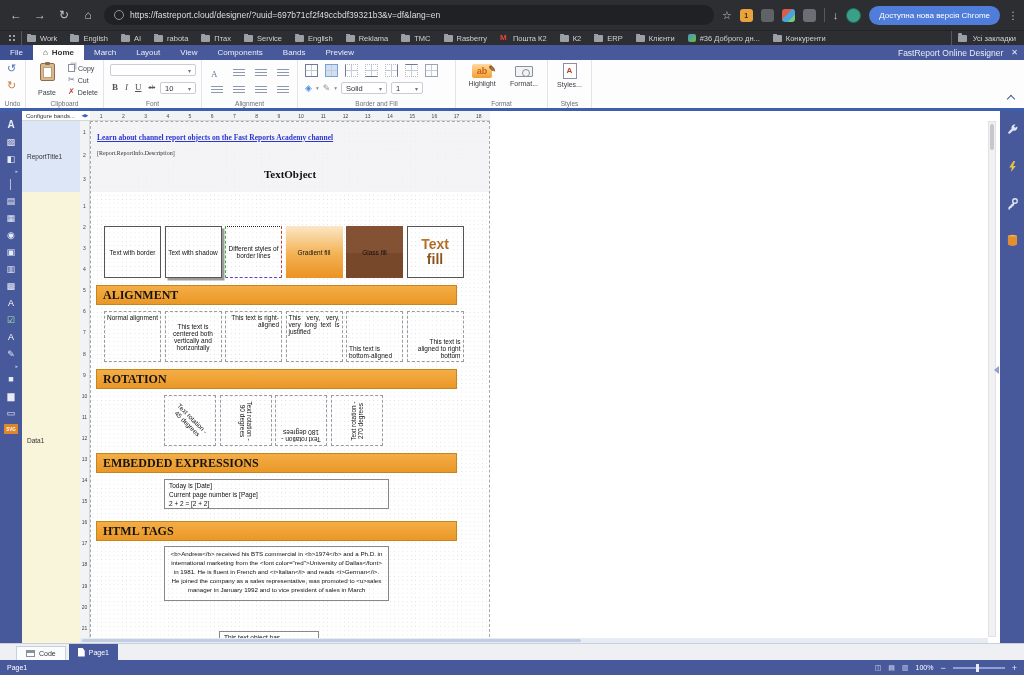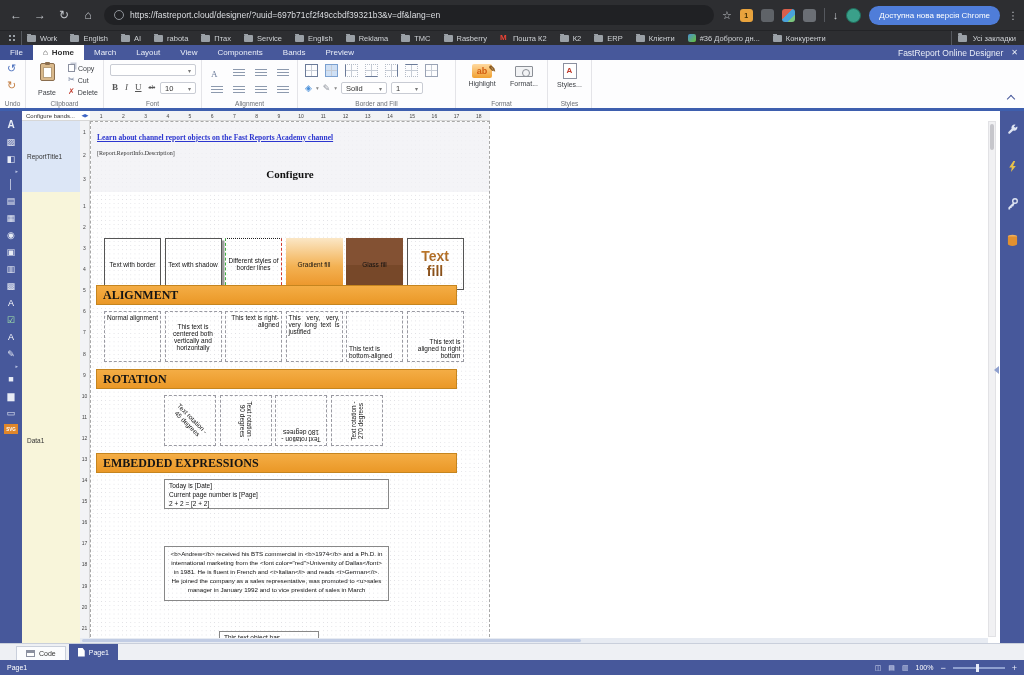--- a/index.html
+++ b/index.html
@@ -136,21 +136,21 @@
   
   .page{position:absolute;left:90px;top:10px;width:400px;height:521px;background:#fff;border:1px dashed #a8a8a8;overflow:hidden;
         background-image:radial-gradient(circle,#dcdce1 0.6px,transparent 0.7px);background-size:4.2px 4.2px}
   .pg-titleband{position:absolute;left:0;top:0;right:0;height:70px;background:rgba(240,240,244,.75)}
   .rep-link{position:absolute;left:6px;top:11px;font-family:"Liberation Serif",serif;font-weight:bold;font-size:7.5px;color:#2b35cf;text-decoration:underline;cursor:pointer}
   .rep-desc{position:absolute;left:6px;top:28px;font-family:"Liberation Serif",serif;font-size:6px;color:#333}
   .rep-title{position:absolute;left:0;right:0;top:46px;text-align:center;font-family:"Liberation Serif",serif;font-weight:bold;font-size:11px;color:#111}
   .sec-head{position:absolute;left:5px;width:361px;height:20px;background:linear-gradient(#f4ad45,#ea9827);border:1px solid #c5851f;font-family:"Liberation Serif",serif;font-weight:bold;font-size:12px;color:#141414;line-height:18px;padding-left:6px;cursor:pointer}
   .h-tbf{top:78px}.h-al{top:163px}.h-rot{top:247px}.h-exp{top:331px}.h-html{top:399px}.h-und{top:484px}
   .boxrow{position:absolute;display:flex;gap:3.5px}
-  .row-tbf{left:13px;top:116px}
+  .row-tbf{left:13px;top:104px}
   .row-al{left:13px;top:189px}
   .row-rot{left:73px;top:273px}
   .box{width:57px;height:52px;display:flex;align-items:center;justify-content:center;text-align:center;font-size:6.5px;color:#111;padding:2px;cursor:pointer}
   .b-border{border:1px solid #555}
   .b-shadow{border:1px solid #555;box-shadow:2.5px 2.5px 0 #9b9b9b}
   .b-styles{border-top:1.5px dotted #222;border-left:1.5px dashed #3fae3f;border-right:1.5px dashed #d23b2f;border-bottom:1.5px dashed #5b43c8}
   .b-grad{background:linear-gradient(180deg,#fbe7c6 0%,#f3b152 55%,#eb9224 100%)}
   .b-glass{background:linear-gradient(180deg,#835133 0 52%,#774829 52% 100%);color:#101010}
   .b-textfill{border:1px solid #555}
   .b-textfill .box-label{font-size:14px;font-weight:bold;line-height:1.05;width:42px;background:linear-gradient(#c07a2b,#7a4414);-webkit-background-clip:text;background-clip:text;color:transparent}
@@ -539,21 +539,21 @@
           <span class="vd">19</span>
           <span class="vd">20</span>
           <span class="vd">21</span>
         </span>
     </div>
 
     <div class="page">
       <div class="pg-titleband"></div>
       <span class="rep-link">Learn about channel report objects on the Fast Reports Academy channel</span>
       <span class="rep-desc">[Report.ReportInfo.Description]</span>
-      <div class="rep-title">Configure</div>
+      <div class="rep-title">TextObject</div>
 
       <div class="boxrow row-tbf">
 
           <div class="box tb b-border">
             <span class="box-label">Text with border</span>
           </div>
 
           <div class="box tb b-shadow">
             <span class="box-label">Text with shadow</span>
           </div>
@@ -624,20 +624,21 @@
         </div>
 
       <div class="sec-head h-exp">EMBEDDED EXPRESSIONS</div>
       <div class="exp-box">
 
       <div class="exp-line">Today is [Date]</div>
           <div class="exp-line">Current page number is [Page]</div>
           <div class="exp-line">2 + 2 = [2 + 2]</div>
         </div>
 
+      <div class="sec-head h-html">HTML TAGS</div>
       <div class="html-box">&lt;b&gt;Andrew&lt;/b&gt; received his BTS commercial in &lt;b&gt;1974&lt;/b&gt; and a Ph.D. in international marketing from the &lt;font color="red"&gt;University of Dallas&lt;/font&gt; in 1981. He is fluent in French and &lt;i&gt;Italian&lt;/i&gt; and reads &lt;i&gt;German&lt;/i&gt;. He joined the company as a sales representative, was promoted to &lt;u&gt;sales manager in January 1992 and to vice president of sales in March</div>
 
       <div class="und-box">
 
       <div>This text object has</div>
         </div>
     </div>
 
     <div class="vscroll">
         <span class="vthumb"></span>

